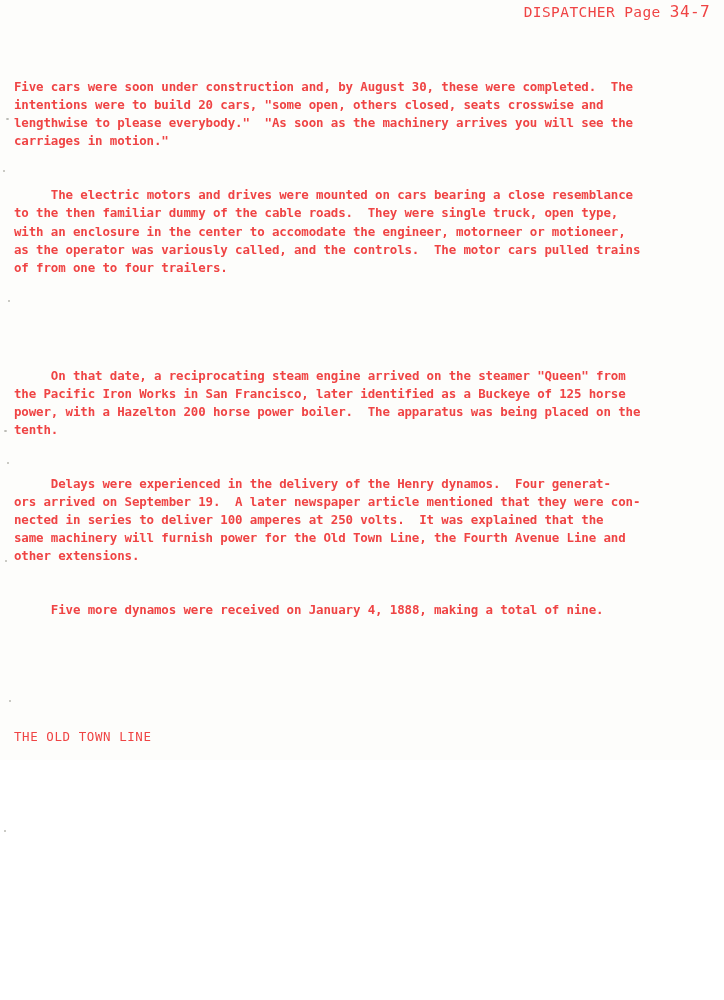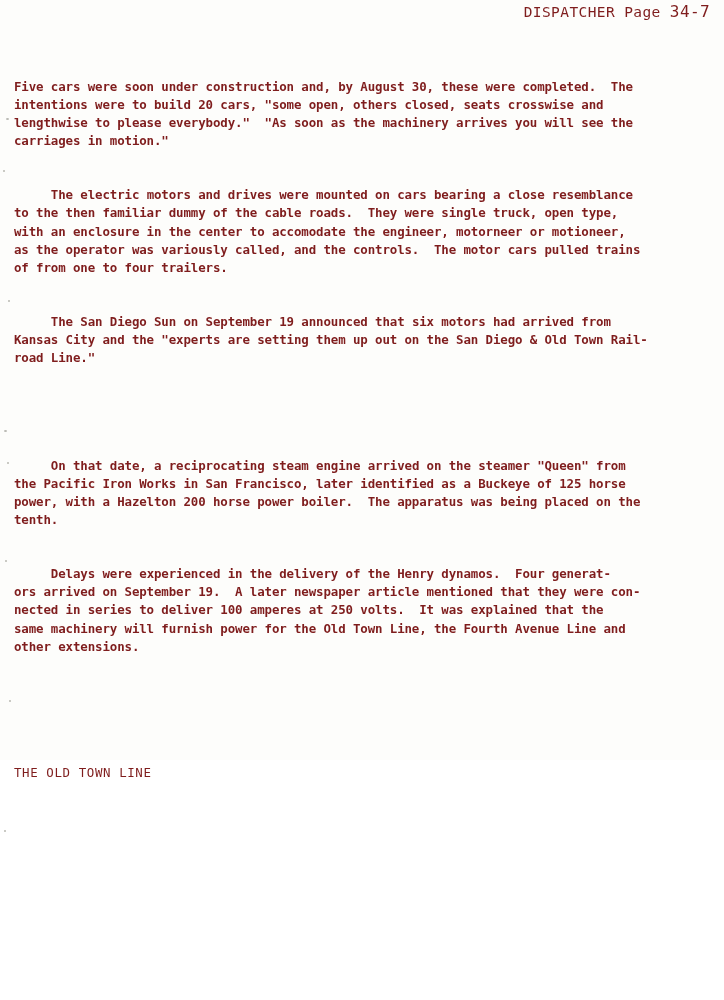--- a/index.html
+++ b/index.html
@@ -11,21 +11,21 @@
     width: 724px;
     height: 1000px;
     overflow: hidden;
     font-family: "DejaVu Sans Mono", monospace;
   }
   .page {
     position: relative;
     width: 724px;
     height: 760px;
     background: #fdfdfb;
-    color: #7f1d1d;
+    color: #ef4444;
   }
   .header {
     position: absolute;
     top: 2px;
     right: 14px;
     font-family: "DejaVu Sans Mono", monospace;
     font-size: 14.5px;
     letter-spacing: 0.4px;
     white-space: nowrap;
   }
@@ -98,33 +98,31 @@
 
     <p class="para">Five cars were soon under construction and, by August 30, these were completed.  The
 intentions were to build 20 cars, "some open, others closed, seats crosswise and
 lengthwise to please everybody."  "As soon as the machinery arrives you will see the
 carriages in motion."</p>
     <p class="para">     The electric motors and drives were mounted on cars bearing a close resemblance
 to the then familiar dummy of the cable roads.  They were single truck, open type,
 with an enclosure in the center to accomodate the engineer, motorneer or motioneer,
 as the operator was variously called, and the controls.  The motor cars pulled trains
 of from one to four trailers.</p>
-    <p class="para">     The San Diego Sun on September 19 announced that six motors had arrived from
-Kansas City and the "experts are setting them up out on the San Diego &amp; Old Town Rail-
-road Line."</p>
     <div class="gap"></div>
     <p class="para">     On that date, a reciprocating steam engine arrived on the steamer "Queen" from
 the Pacific Iron Works in San Francisco, later identified as a Buckeye of 125 horse
 power, with a Hazelton 200 horse power boiler.  The apparatus was being placed on the
 tenth.</p>
     <p class="para">     Delays were experienced in the delivery of the Henry dynamos.  Four generat-
 ors arrived on September 19.  A later newspaper article mentioned that they were con-
 nected in series to deliver 100 amperes at 250 volts.  It was explained that the
 same machinery will furnish power for the Old Town Line, the Fourth Avenue Line and
 other extensions.</p>
+    <p class="para">     Five more dynamos were received on January 4, 1888, making a total of nine.</p>
 
     <div class="gap"></div>
     <p class="section-title">THE OLD TOWN LINE</p>
     
 
     
     
     
     
     

